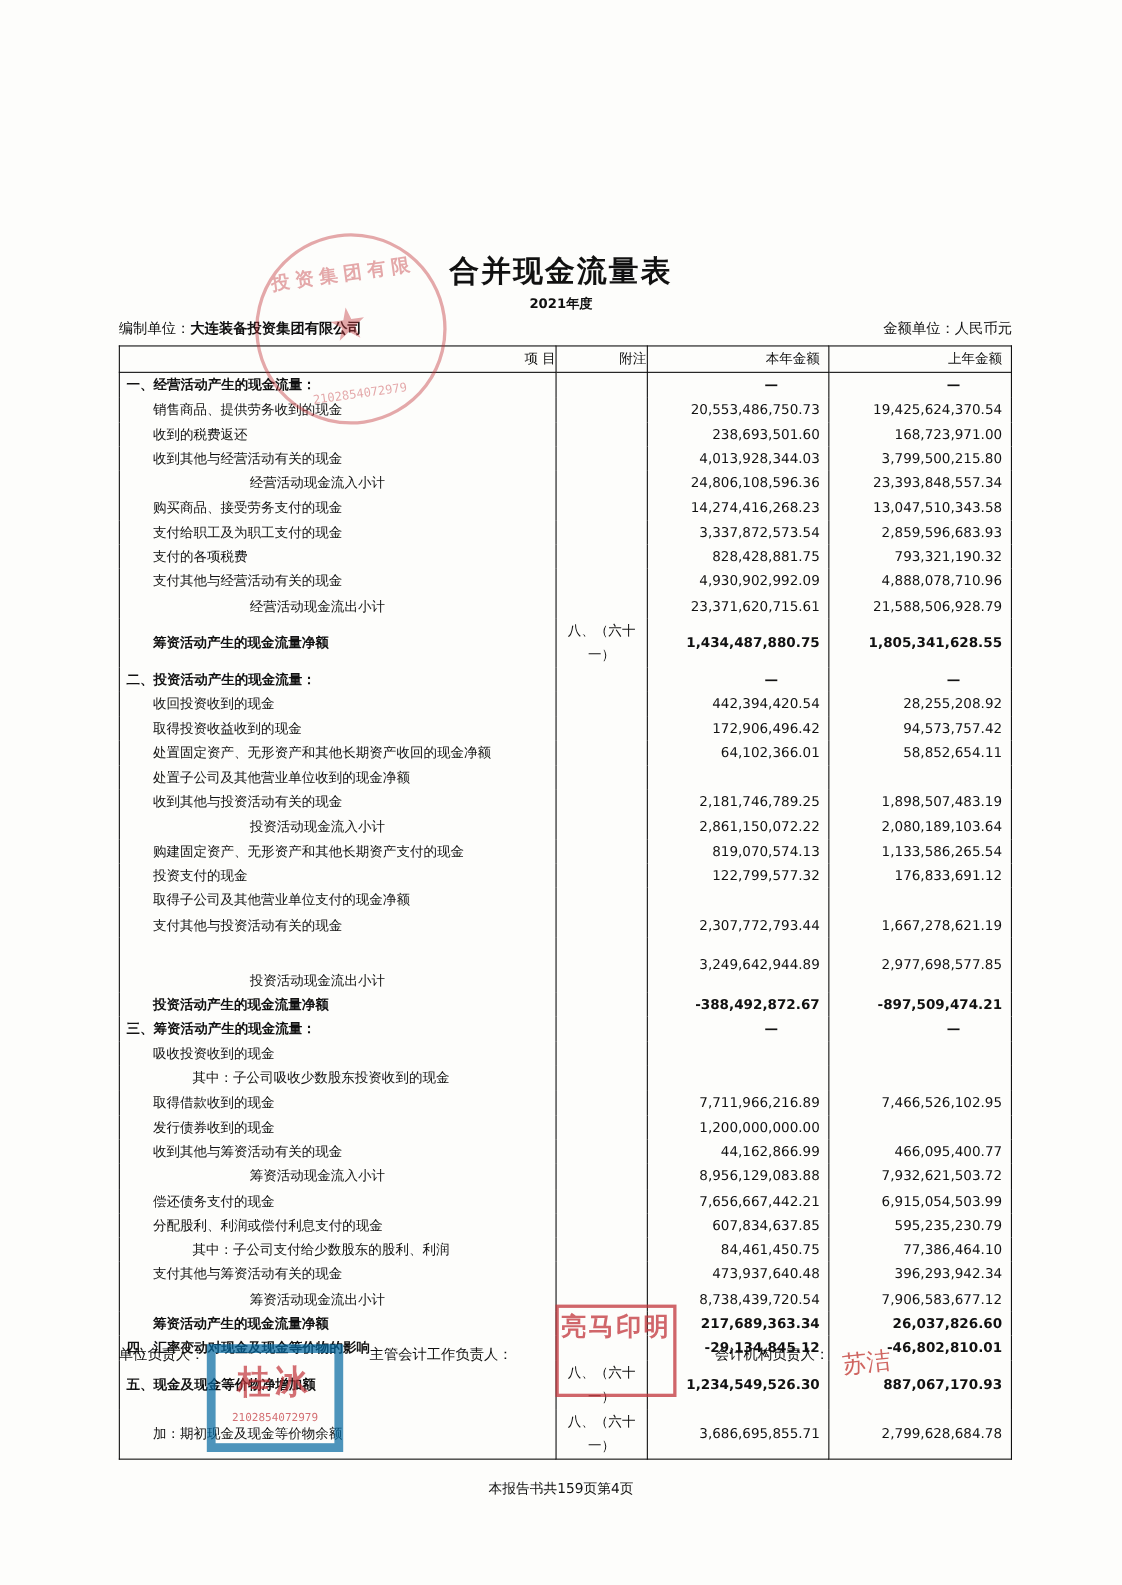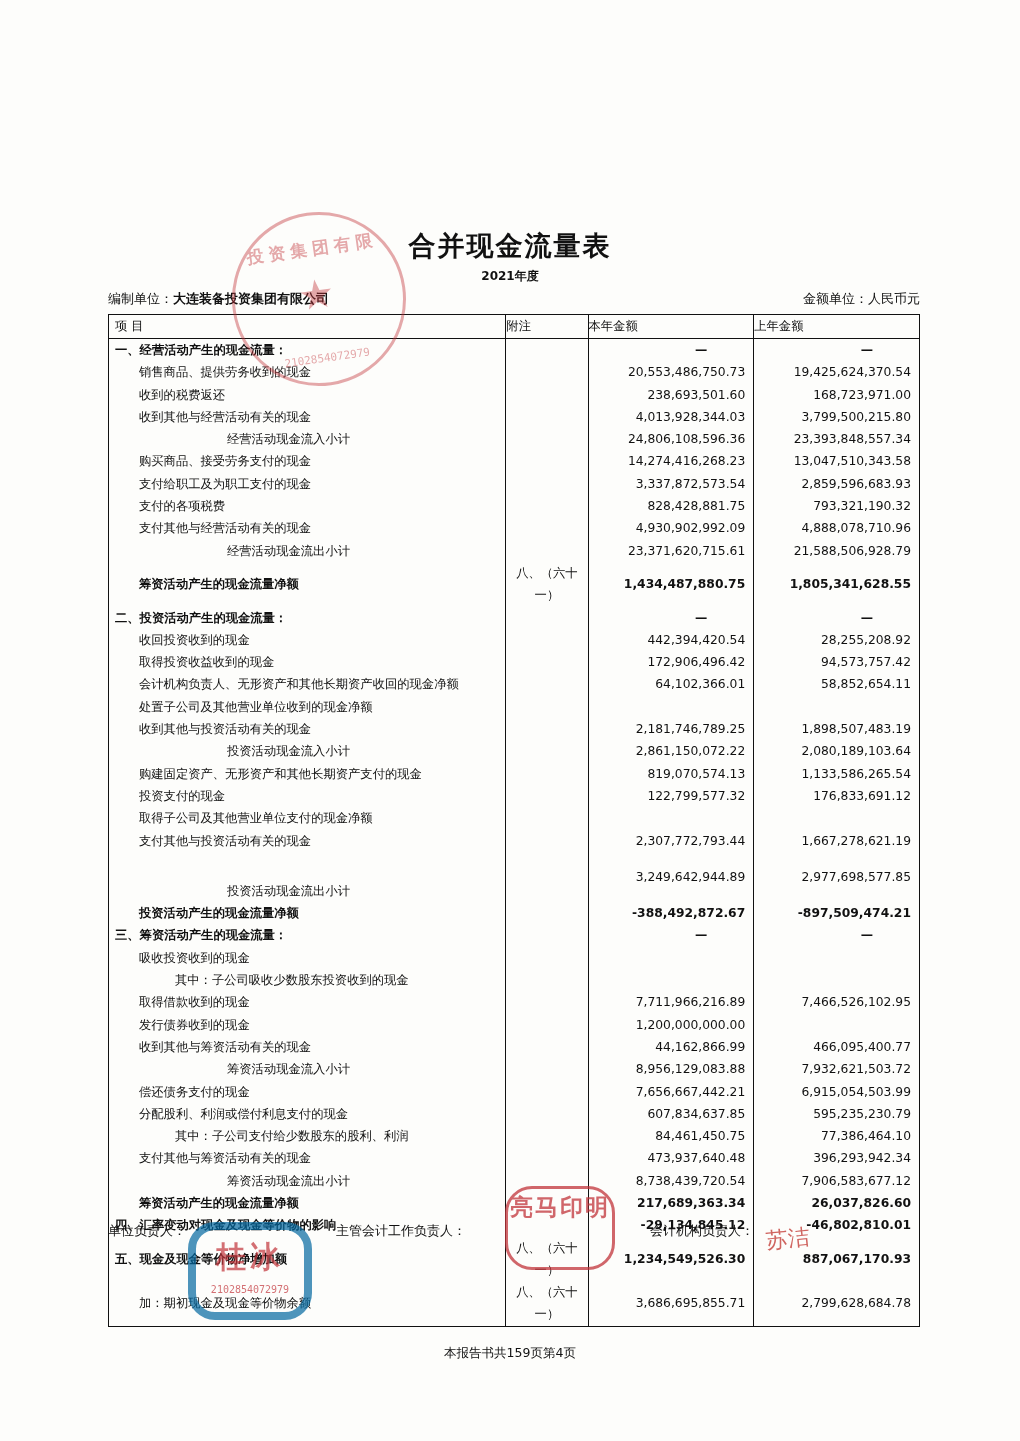--- a/index.html
+++ b/index.html
@@ -69,21 +69,21 @@
     border-left: 1px solid #111;
     border-right: 1px solid #111;
     padding: 0;
     height: 22.3px;
     line-height: 22.3px;
     vertical-align: middle;
   }
   table.cf thead th {
     border-top: 1px solid #111;
     border-bottom: 1px solid #111;
-    text-align: left;
+    text-align: right;
     font-weight: normal;
     height: 23px;
     line-height: 23px;
   }
   table.cf tbody tr:last-child td {
     border-bottom: 1px solid #111;
   }
   .c-item { width: 460px; text-align: left; padding-left: 6px !important; }
   .c-note { width: 96px; text-align: center; }
   .c-cur  { width: 128px; text-align: right; padding-right: 8px !important; }
@@ -119,21 +119,20 @@
     font-size: 12.5px;
     font-family: "DejaVu Sans", "Liberation Sans", sans-serif;
   }
 
   
   .stamp {
     position: absolute;
     color: #c2343a;
     opacity: .72;
     pointer-events: none;
-    border-radius: 27px;
   }
   .stamp-round {
     width: 168px; height: 168px;
     border: 3px solid #c2343a;
     border-radius: 50%;
     left: 232px; top: 212px;
     opacity: .42;
     transform: rotate(-8deg);
   }
   .stamp-round .arc {
@@ -295,21 +294,21 @@
           <td class="c-cur">442,394,420.54</td>
           <td class="c-prev">28,255,208.92</td>
         </tr>
         <tr>
           <td class="c-item"><span class="lvl1" style="display: inline-block; padding-left: 24px;">取得投资收益收到的现金</span></td>
           <td class="c-note"></td>
           <td class="c-cur">172,906,496.42</td>
           <td class="c-prev">94,573,757.42</td>
         </tr>
         <tr>
-          <td class="c-item"><span class="lvl1" style="display: inline-block; padding-left: 24px;">会计机构负责人、无形资产和其他长期资产收回的现金净额</span></td>
+          <td class="c-item"><span class="lvl1" style="display: inline-block; padding-left: 24px;">处置固定资产、无形资产和其他长期资产收回的现金净额</span></td>
           <td class="c-note"></td>
           <td class="c-cur">64,102,366.01</td>
           <td class="c-prev">58,852,654.11</td>
         </tr>
         <tr>
           <td class="c-item"><span class="lvl1" style="display: inline-block; padding-left: 24px;">处置子公司及其他营业单位收到的现金净额</span></td>
           <td class="c-note"></td>
           <td class="c-cur"></td>
           <td class="c-prev"></td>
         </tr>

